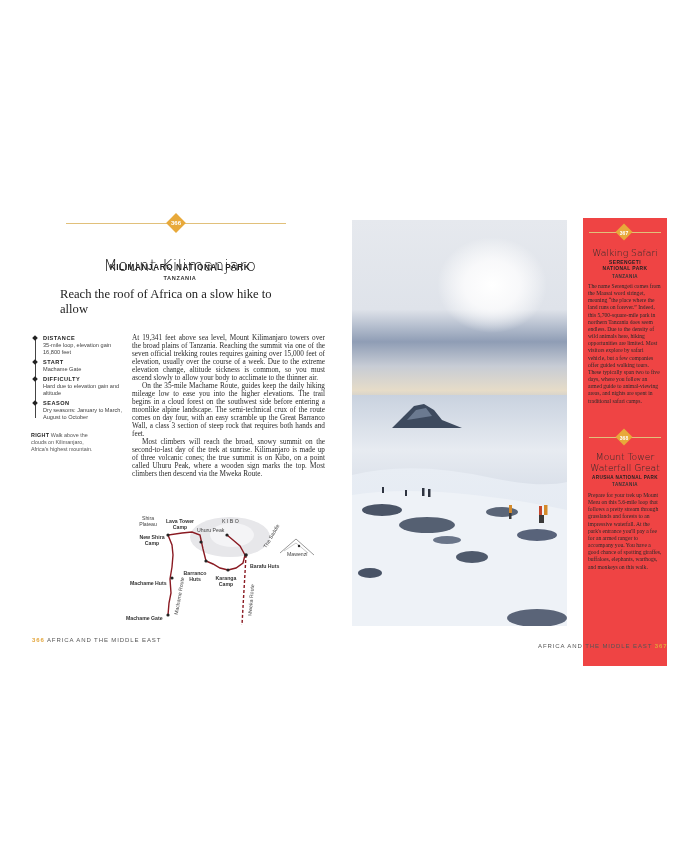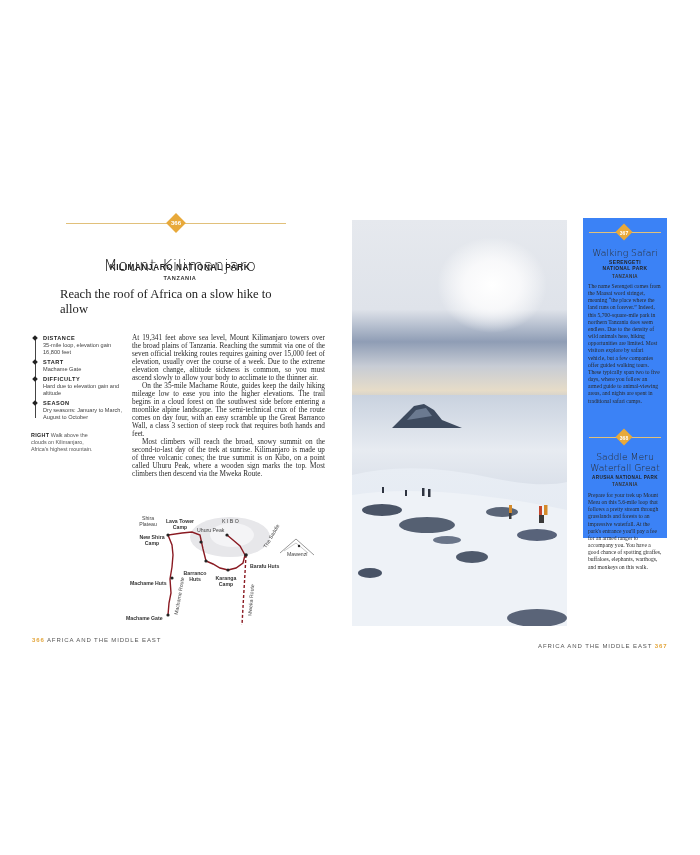--- a/index.html
+++ b/index.html
@@ -20,21 +20,21 @@
   .facts{font-size:5.6px;line-height:7px;color:#444;}
   .facts .lbl{font-weight:bold;letter-spacing:0.5px;color:#222;font-size:5.6px;}
   .facts .item{position:relative;padding-left:9px;margin-bottom:3px;}
   .facts .dot{position:absolute;left:-1px;top:1px;width:4px;height:4px;background:#222;transform:rotate(45deg);}
   .facts .vline{position:absolute;left:1px;top:2px;bottom:6px;width:1px;background:#444;}
   .caption{font-size:5.4px;line-height:7px;color:#555;}
   .caption b{color:#222;letter-spacing:0.3px;}
   
   .photo{position:absolute;left:352px;top:220px;width:215px;height:406px;overflow:hidden;}
   
-  .panel{position:absolute;left:583px;top:218px;width:84px;height:320px;background:#3b82f6;}
+  .panel{position:absolute;left:583px;top:218px;width:84px;height:448px;background:#ef4444;}
   .p-title{font-family:"DejaVu Sans",sans-serif;font-weight:300;font-size:9.2px;line-height:11px;text-align:center;color:#2a2a2a;}
   .p-sub{font-weight:bold;font-size:4.9px;line-height:6.3px;letter-spacing:0.4px;text-align:center;color:#222;}
   .p-sub2{font-weight:bold;font-size:4.5px;letter-spacing:0.4px;text-align:center;color:#333;}
   .p-body{font-family:"Liberation Serif",serif;font-size:5.6px;line-height:7.15px;color:#2a2a2a;}
   .footer{font-size:6px;letter-spacing:0.9px;color:#555;}
   .footer .num{color:#e3a53a;font-weight:bold;}
   
   .map-label{position:absolute;font-size:5.2px;line-height:6px;color:#333;font-weight:bold;text-align:center;white-space:nowrap;}
   .map-label.light{font-weight:normal;color:#444;}
 </style>
@@ -200,21 +200,21 @@
     <div>SERENGETI</div>
     <div>NATIONAL PARK</div>
   </div>
   <div class="abs p-sub2" style="left:0;top:56px;width:84px;">TANZANIA</div>
   <div class="abs p-body" style="left:5px;top:65px;width:74px;">The name Serengeti comes from the Maasai word siringet, meaning “the place where the land runs on forever.” Indeed, this 5,700-square-mile park in northern Tanzania does seem endless. Due to the density of wild animals here, hiking opportunities are limited. Most visitors explore by safari vehicle, but a few companies offer guided walking tours. These typically span two to five days, where you follow an armed guide to animal-viewing areas, and nights are spent in traditional safari camps.</div>
 
   <div class="abs rule" style="left:6px;top:219px;width:72px;"></div>
   <div class="diamond" style="left:35px;top:213px;width:12px;height:12px;"></div>
   <div class="diamond-num" style="left:29px;top:216px;font-size:5px;">368</div>
   <div class="abs p-title" style="left:0;top:233px;width:84px;">
-    <div>Saddle Meru</div>
+    <div>Mount Tower</div>
     <div>Waterfall Great</div>
   </div>
   <div class="abs p-sub" style="left:0;top:257px;width:84px;font-size:4.6px;">ARUSHA NATIONAL PARK</div>
   <div class="abs p-sub2" style="left:0;top:264px;width:84px;">TANZANIA</div>
   <div class="abs p-body" style="left:5px;top:274px;width:74px;">Prepare for your trek up Mount Meru on this 5.6-mile loop that follows a pretty stream through grasslands and forests to an impressive waterfall. At the park's entrance you'll pay a fee for an armed ranger to accompany you. You have a good chance of spotting giraffes, buffaloes, elephants, warthogs, and monkeys on this walk.</div>
 </div>
 
 <div class="abs footer" style="left:538px;top:643px;">
   <span>AFRICA AND THE MIDDLE EAST</span>
   <span class="num">367</span>

